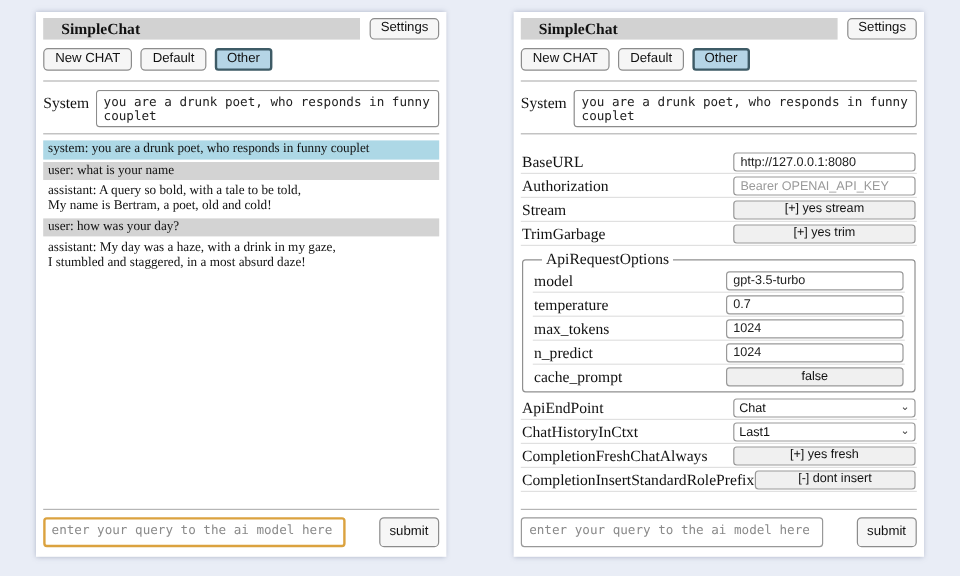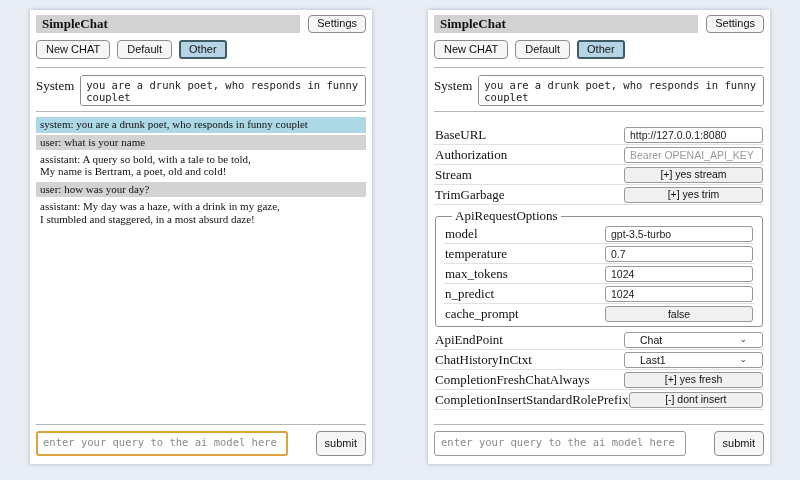--- a/index.html
+++ b/index.html
@@ -20,21 +20,21 @@
     padding: 5px 6px 8px 6px;
     display: flex; flex-direction: column;
   }
   #panel-left { left: 30px; }
   #panel-right { left: 428px; }
 
   .titlebar { display: flex; gap: 8px; align-items: stretch; }
   .apptitle {
     flex: 1; background: #d2d2d2;
     font-weight: 700; font-size: 13px; line-height: 17px;
-    padding: 0 6px;
+    padding: 0 15px;
   }
   button {
     font-family: "Liberation Sans", sans-serif;
     font-size: 11px; color: #111;
     background: #f6f6f6;
     border: 1px solid #8c8c8c; border-radius: 4px;
     padding: 1px 8px;
     line-height: 1.2;
   }
   .settings-btn { height: 18px; }
@@ -78,40 +78,40 @@
   .query-ta.focused { border: 2px solid #dba23f; padding: 3px 5px; }
   .submit-btn { min-width: 44px; margin-left: 19px; }
 
   .settings-list { margin-top: 10px; }
   .srow {
     display: flex; justify-content: space-between; align-items: center;
     min-height: 20px; padding: 1px 1px;
     border-bottom: 1px solid #e0e0e0;
   }
   .srow-label { font-size: 13px; }
-  .sctrl { width: 139px; display: flex; }
+  .sctrl { width: 152px; display: flex; }
   .tinput {
     width: 100%; height: 16px;
     font-family: "Liberation Sans", sans-serif; font-size: 10.5px; color: #222;
     border: 1px solid #999; border-radius: 3px;
     padding: 0 5px; outline: none;
   }
   .tinput::placeholder { color: #9a9a9a; }
   .tbtn {
     width: 100%; height: 16px;
     background: #f0f0f0;
     border: 1px solid #999; border-radius: 3px;
     font-size: 10.5px; padding: 0;
   }
   .fselect {
     width: 100%; height: 16px;
     background: #fff; border: 1px solid #999; border-radius: 3px;
     display: flex; align-items: center; justify-content: space-between;
     font-family: "Liberation Sans", sans-serif; font-size: 10.5px;
-    padding: 0 15px; cursor: default;
+    padding: 0 4px; cursor: default;
   }
   .chev { font-size: 9px; color: #444; line-height: 1; }
 
   fieldset.aro {
     border: 1px solid #909090; border-radius: 3px;
     margin: 3px 1px 3px 1px; padding: 0 8px 2px 8px;
   }
   fieldset.aro legend { font-size: 13px; padding: 0 3px; margin-left: 8px; }
   fieldset.aro .sctrl { width: 148px; }
   fieldset.aro .srow:last-child { border-bottom: none; }

